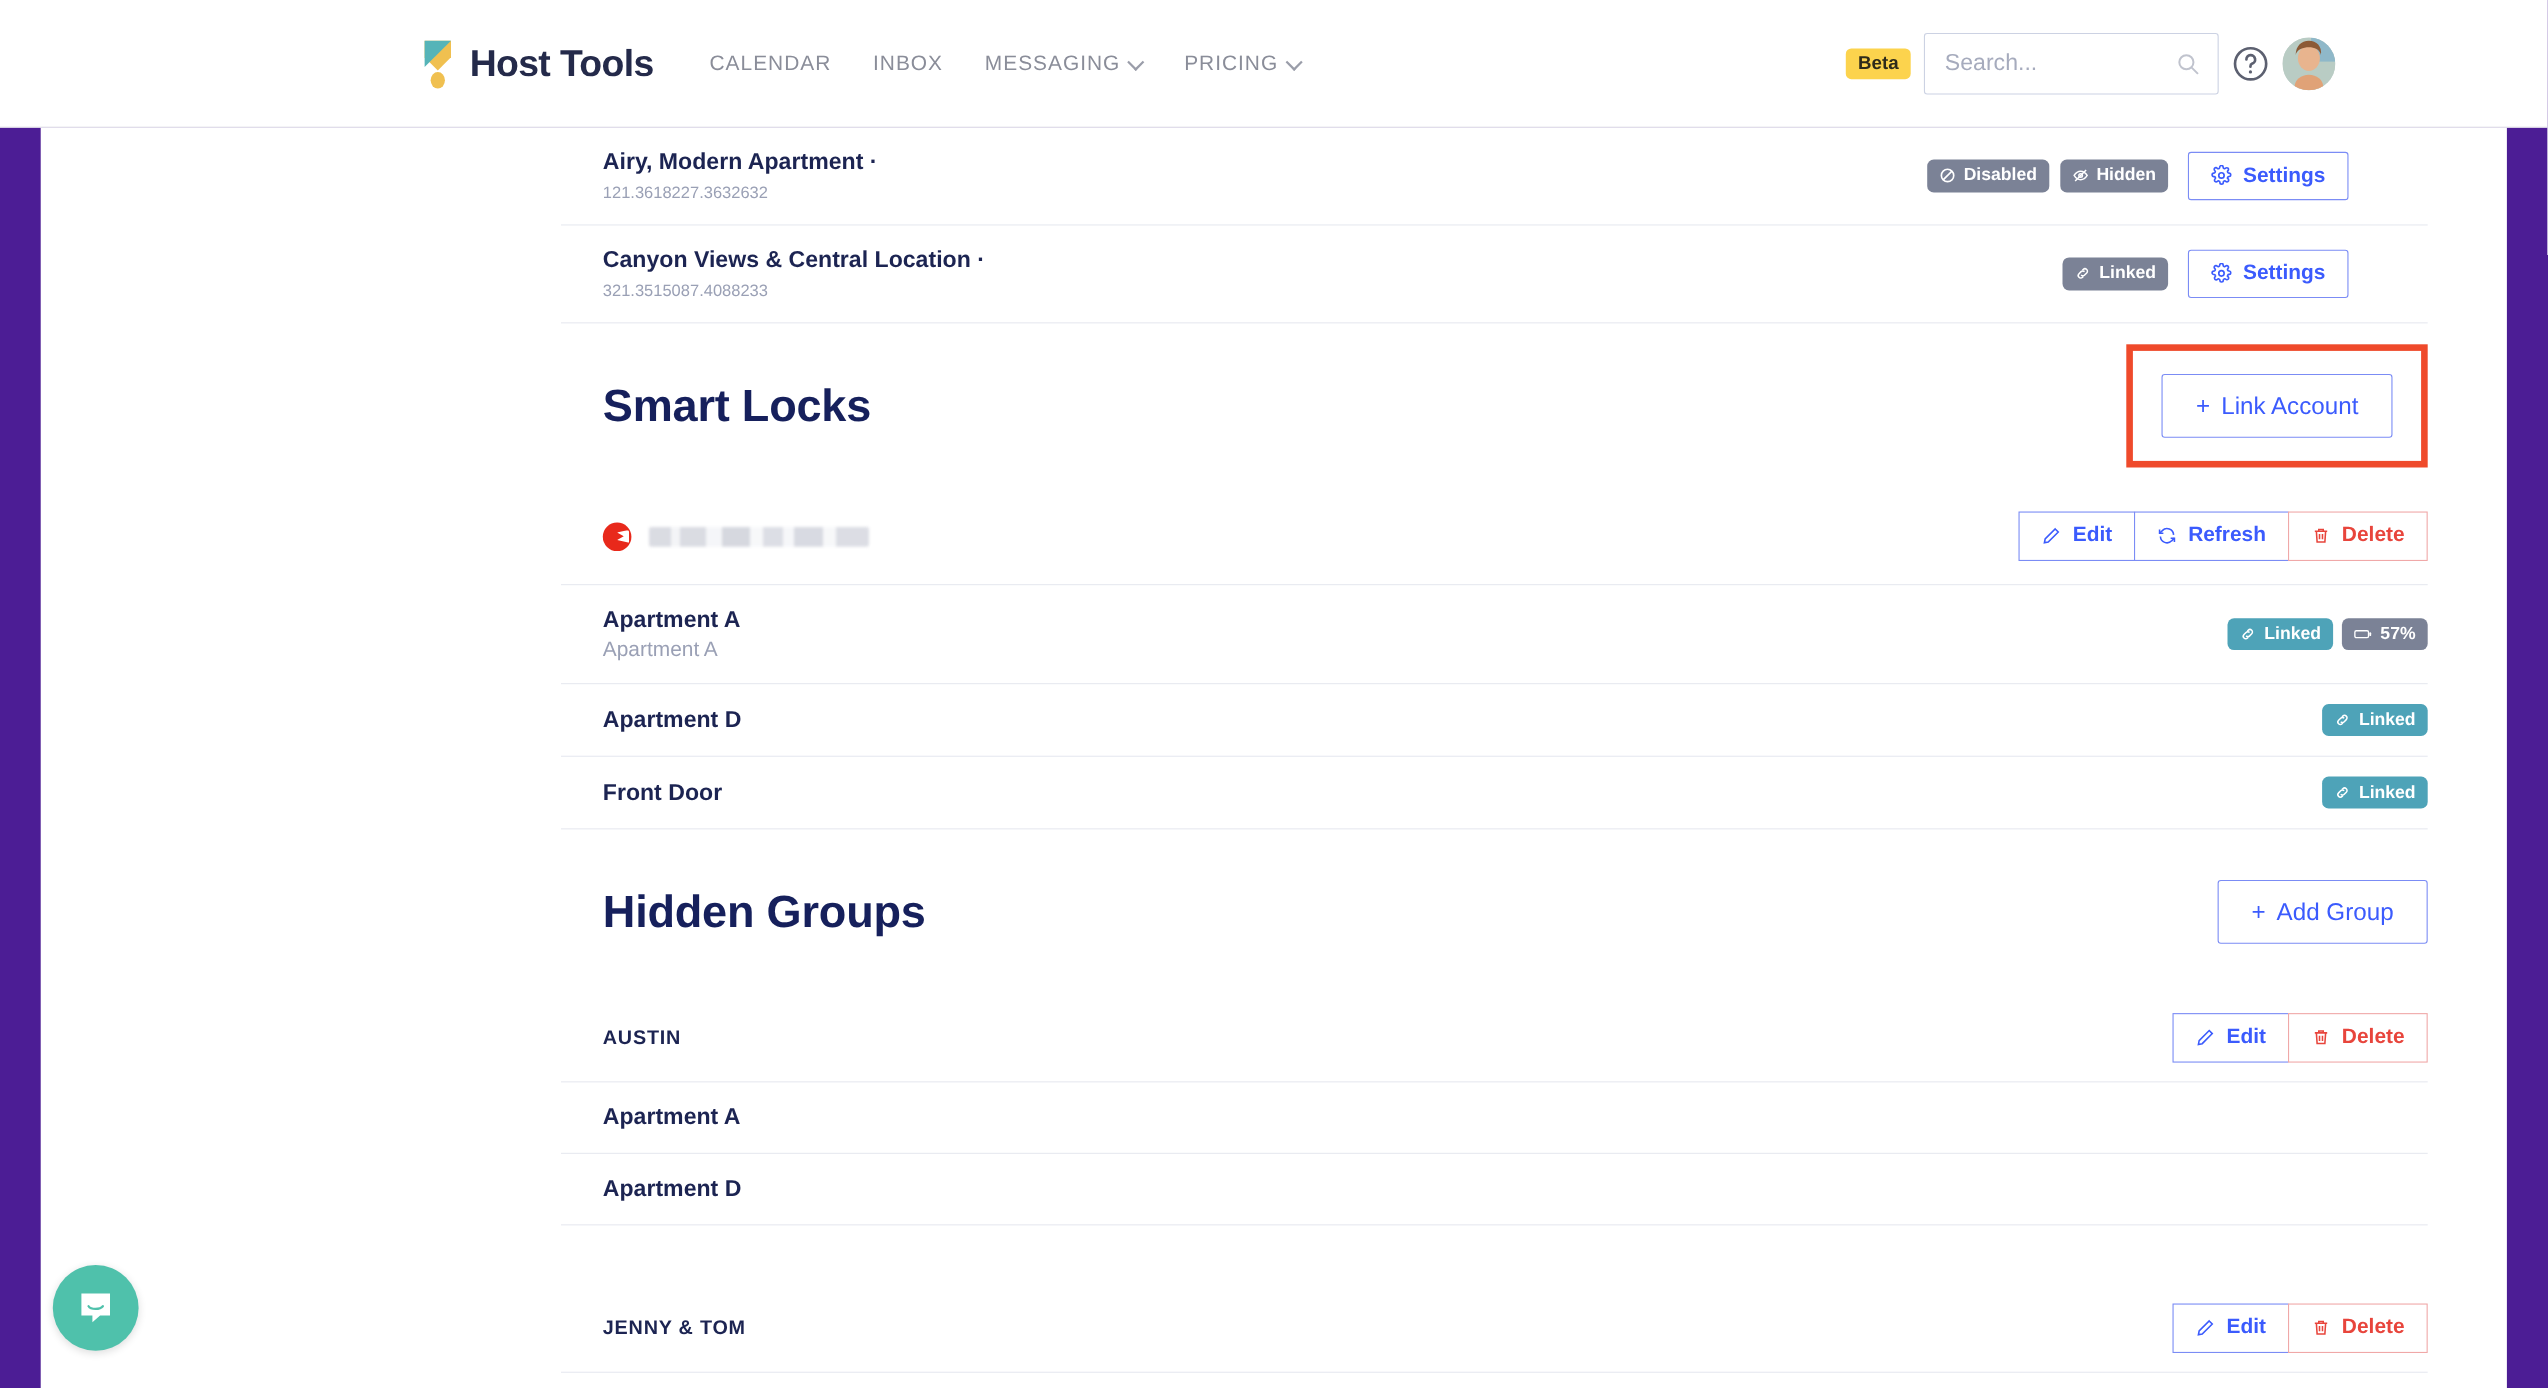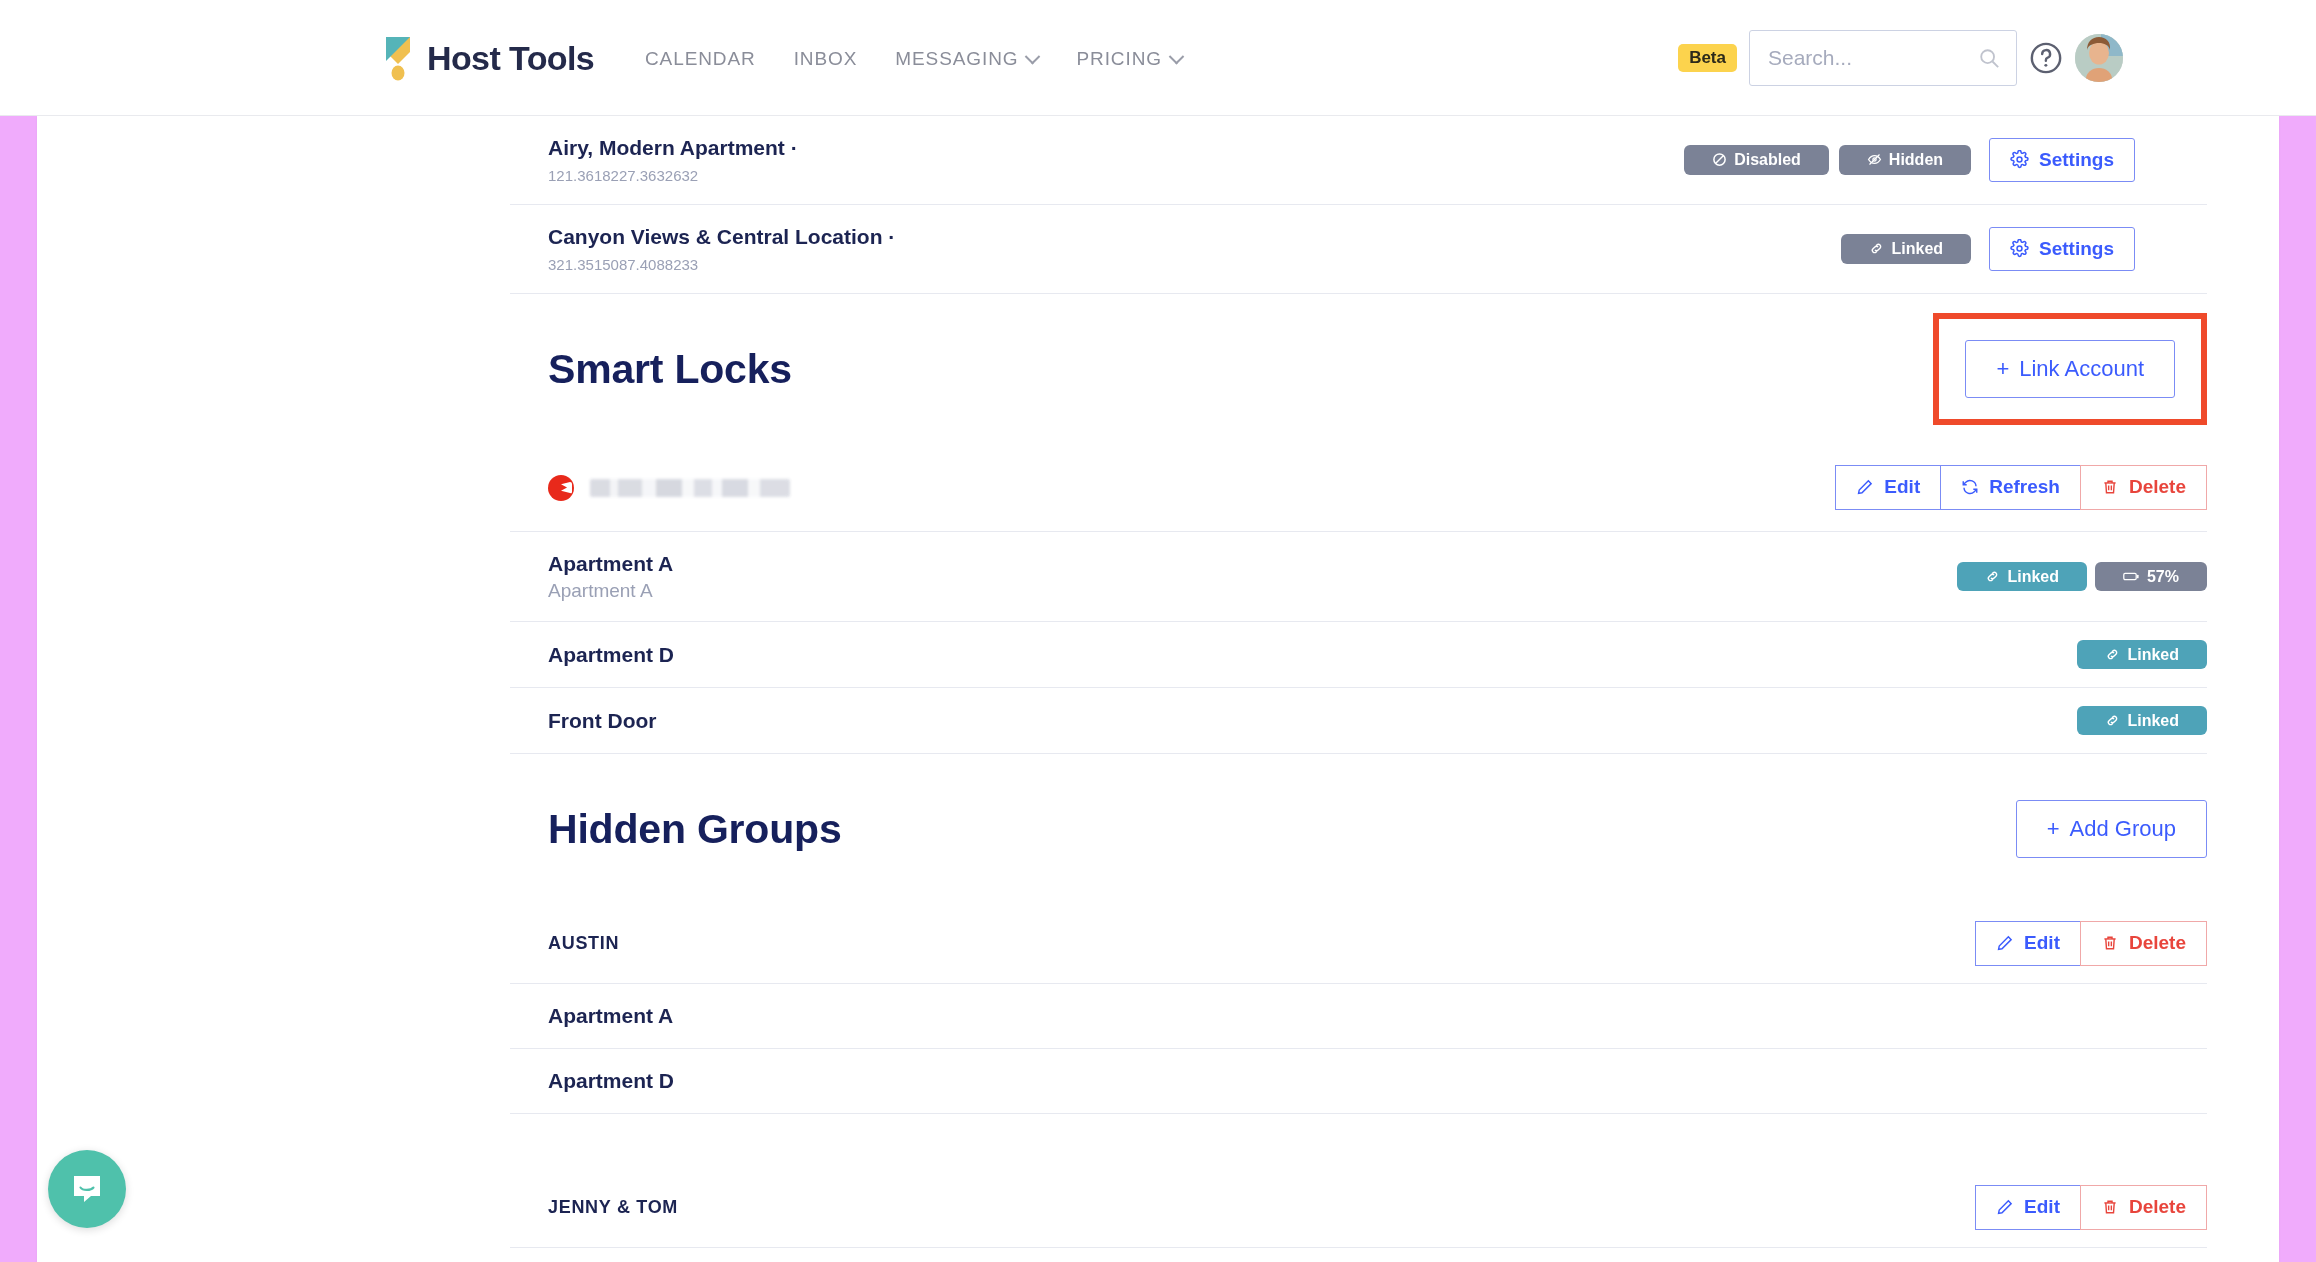--- a/index.html
+++ b/index.html
@@ -11,21 +11,21 @@
     background: #ffffff;
     font-family: "Liberation Sans", sans-serif;
     -webkit-font-smoothing: antialiased;
   }
 
   
   #page {
     position: relative;
     width: 2316px;
     height: 1262px;
-    background: #f0abfc;
+    background: #4c1d95;
   }
 
   
   #topbar {
     position: absolute;
     left: 0; top: 0;
     width: 2316px;
     height: 116px;
     background: #ffffff;
     border-bottom: 1px solid #e9eaee;
@@ -191,21 +191,21 @@
 
   
   .badge {
     display: inline-flex;
     align-items: center;
     gap: 7px;
     font-size: 16px;
     font-weight: 700;
     color: #ffffff;
     border-radius: 6px;
-    padding: 6px 28px;
+    padding: 6px 11px;
     line-height: 1.1;
     white-space: nowrap;
   }
   .badge.gray  { background: #7b8296; }
   .badge.teal  { background: #4ea3b8; }
   .badge svg { display: block; }
 
   
   .btn {
     display: inline-flex;

